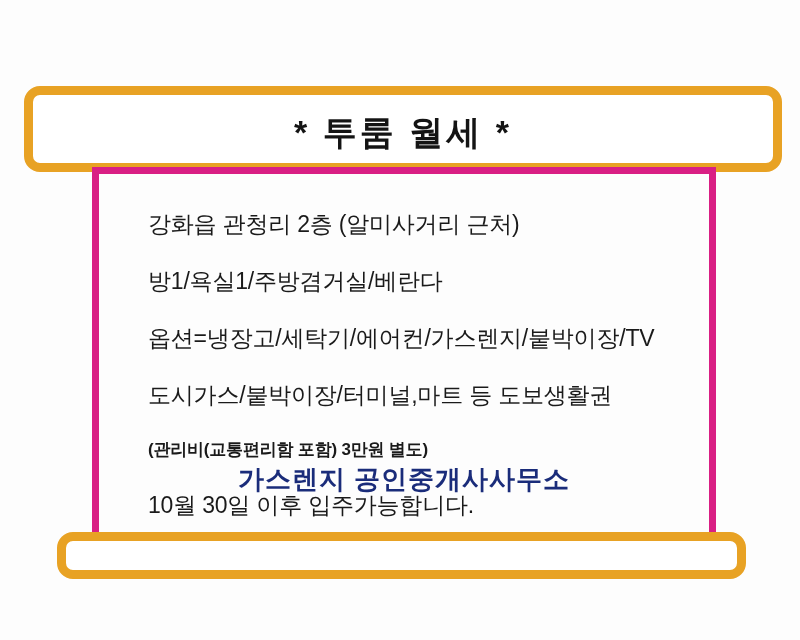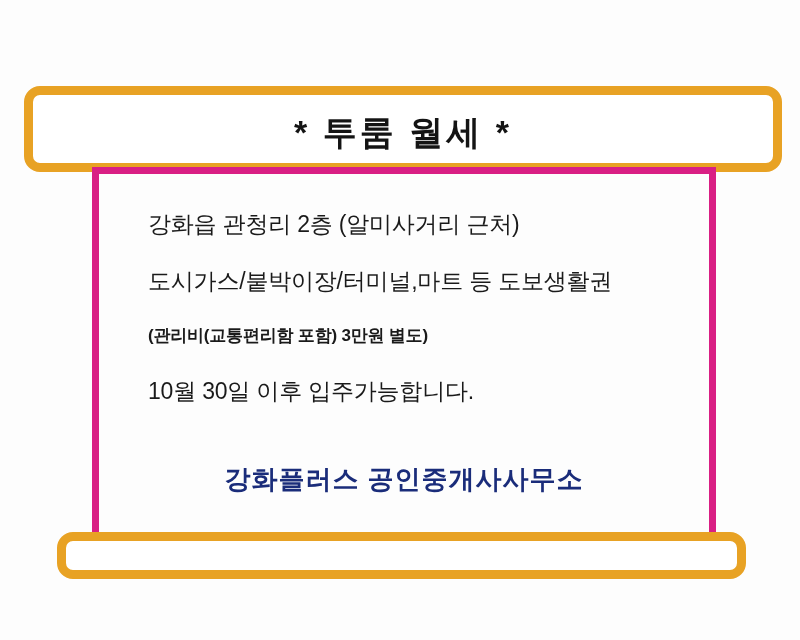--- a/index.html
+++ b/index.html
@@ -144,24 +144,26 @@
   <div class="orange-box" id="header-box"></div>
 
   <div id="title">* 투룸 월세 *</div>
 
   <div class="magenta-h" id="magenta-top"></div>
   <div class="magenta-v" id="magenta-left"></div>
   <div class="magenta-v" id="magenta-right"></div>
 
   <div id="body-lines">
     <div class="body-line">강화읍 관청리 2층 (알미사거리 근처)</div>
+    <div class="body-line">방1/욕실1/주방겸거실/베란다</div>
+    <div class="body-line">옵션=냉장고/세탁기/에어컨/가스렌지/붙박이장/TV</div>
     <div class="body-line">도시가스/붙박이장/터미널,마트 등 도보생활권</div>
     <div class="body-line small">(관리비(교통편리함 포함) 3만원 별도)</div>
     <div class="body-line">10월 30일 이후 입주가능합니다.</div>
   </div>
 
   <div id="contact">
-    <div id="agency-name">강화플러스 공인중개사사무소</div>
+    <div id="agency-name">가스렌지 공인중개사사무소</div>
   </div>
 
   <div class="orange-box" id="footer-box"></div>
 
 </div>
 
 </body></html>

